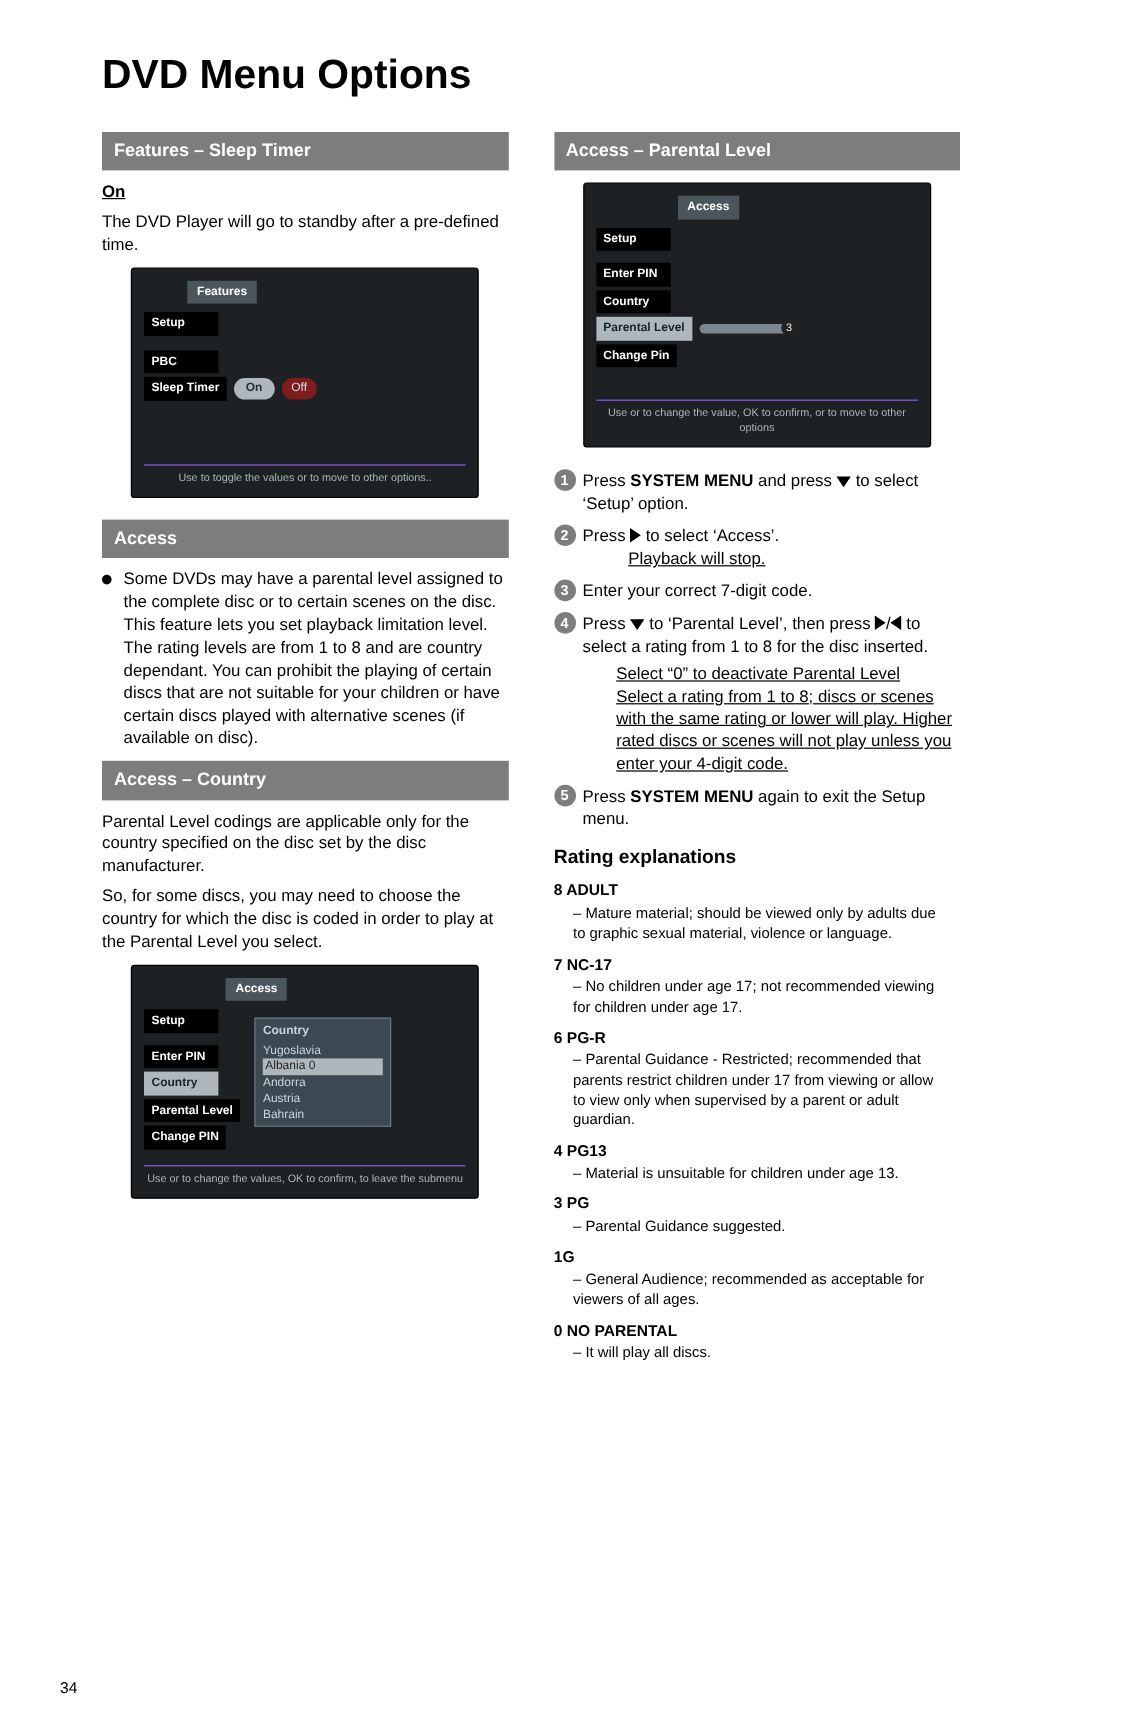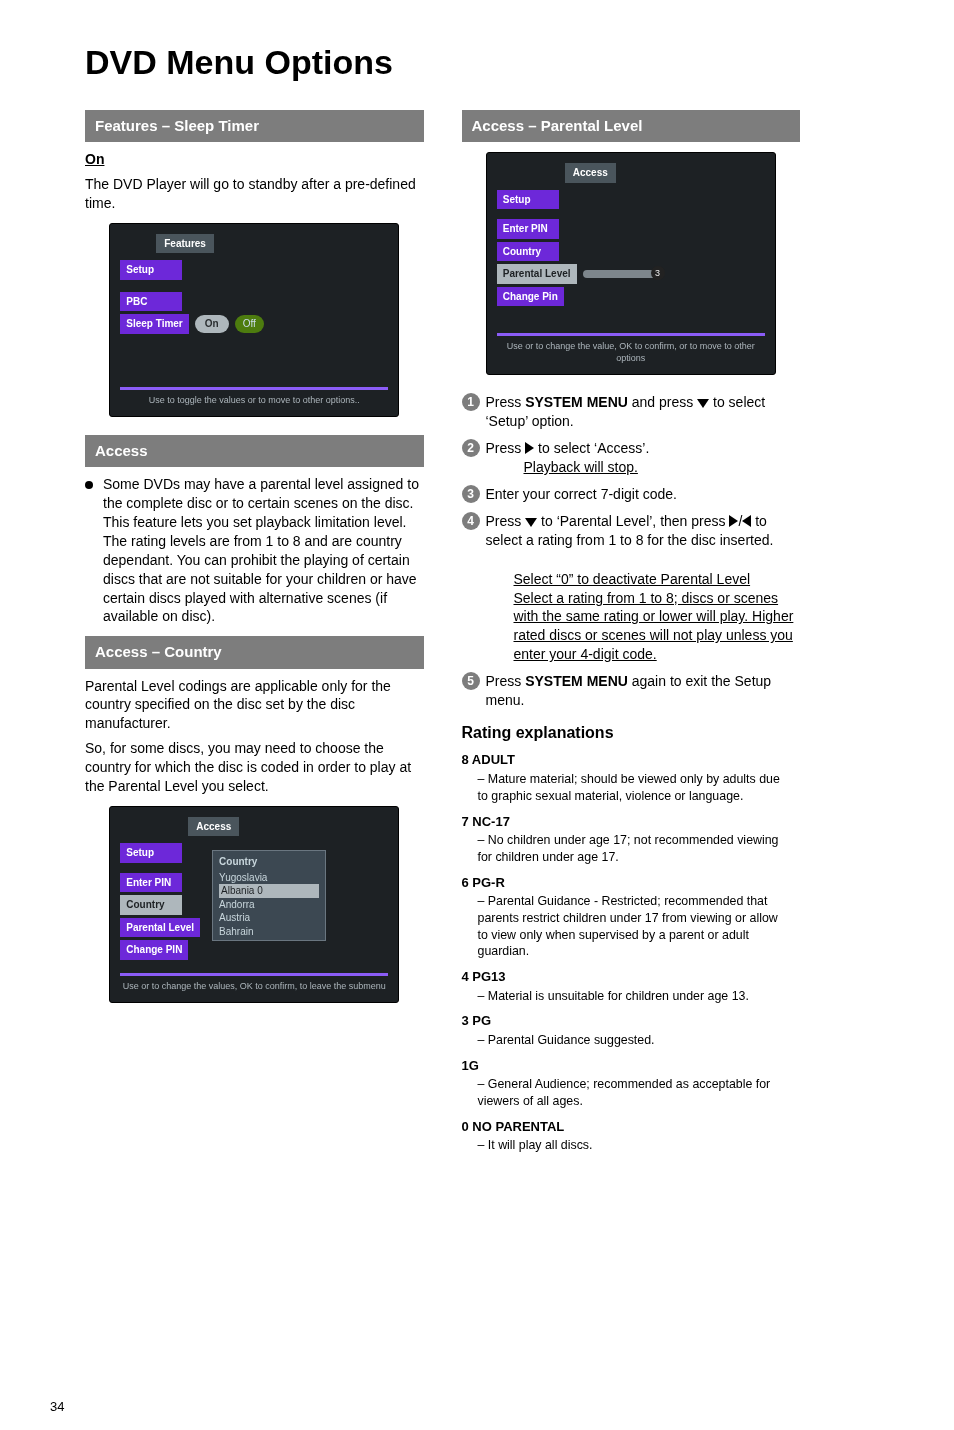--- a/index.html
+++ b/index.html
@@ -62,57 +62,57 @@
     margin: 0 0 4px 0;
     display: inline-block;
   }
   .figure .row {
     display: flex;
     align-items: center;
     margin: 3px 0;
     gap: 6px;
   }
   .figure .tab {
-    background: #6d28d9;
+    background: #000000;
     color: #fff;
     padding: 3px 6px;
     font-weight: 700;
     min-width: 62px;
     box-sizing: border-box;
     font-size: 10px;
   }
   .figure .pill {
     background: #aeb7bc;
     color: #2a2e30;
     border-radius: 10px;
     padding: 2px 10px;
     font-weight: 700;
     font-size: 10px;
   }
   .figure .pill-small {
-    background: #4d7c0f;
+    background: #7f1d1d;
     color: #cde;
     border-radius: 10px;
     padding: 2px 8px;
     font-size: 10px;
   }
   .figure .listbox {
     background: #3c4852;
     border: 1px solid #6a7680;
     padding: 2px 6px;
     margin-left: 4px;
     width: 100px;
   }
   .figure .listhead { font-weight: 700; padding: 2px 0; }
   .figure .footer {
     color: #acb5bb;
     font-size: 9px;
     text-align: center;
     margin-top: 10px;
-    border-top: 3px solid #8b5cf6;
+    border-top: 1px solid #8b5cf6;
     padding-top: 4px;
   }
   .figure .slider {
     background: #7d868c;
     height: 8px;
     border-radius: 5px;
     width: 80px;
     position: relative;
   }
   .figure .slider::after {
@@ -297,21 +297,21 @@
 
       <div class="step">
         <span class="num-circle">3</span>
         <div class="body"><span>Enter your correct 7-digit code.</span></div>
       </div>
 
       <div class="step">
         <span class="num-circle">4</span>
         <div class="body">
           <span>Press </span><span class="tri-down"></span><span> to ‘Parental Level’, then press </span><span class="tri-right"></span>/<span class="tri-left"></span><span> to select a rating from 1 to 8 for the disc inserted.</span>
-          <div class="indent" style="margin-top:20px">Select “0” to deactivate Parental Level</div>
+          <div class="indent" style="margin-top:4px">Select “0” to deactivate Parental Level</div>
           <div class="indent" style="margin-left:28px"><span>Select a rating from 1 to 8; discs or scenes with the same rating or lower will play. Higher rated discs or scenes will not play unless you enter your 4-digit code.</span></div>
         </div>
       </div>
 
       <div class="step">
         <span class="num-circle">5</span>
         <div class="body">
           <span>Press </span><strong class="heavy">SYSTEM MENU</strong><span> again to exit the Setup menu.</span>
         </div>
       </div>

